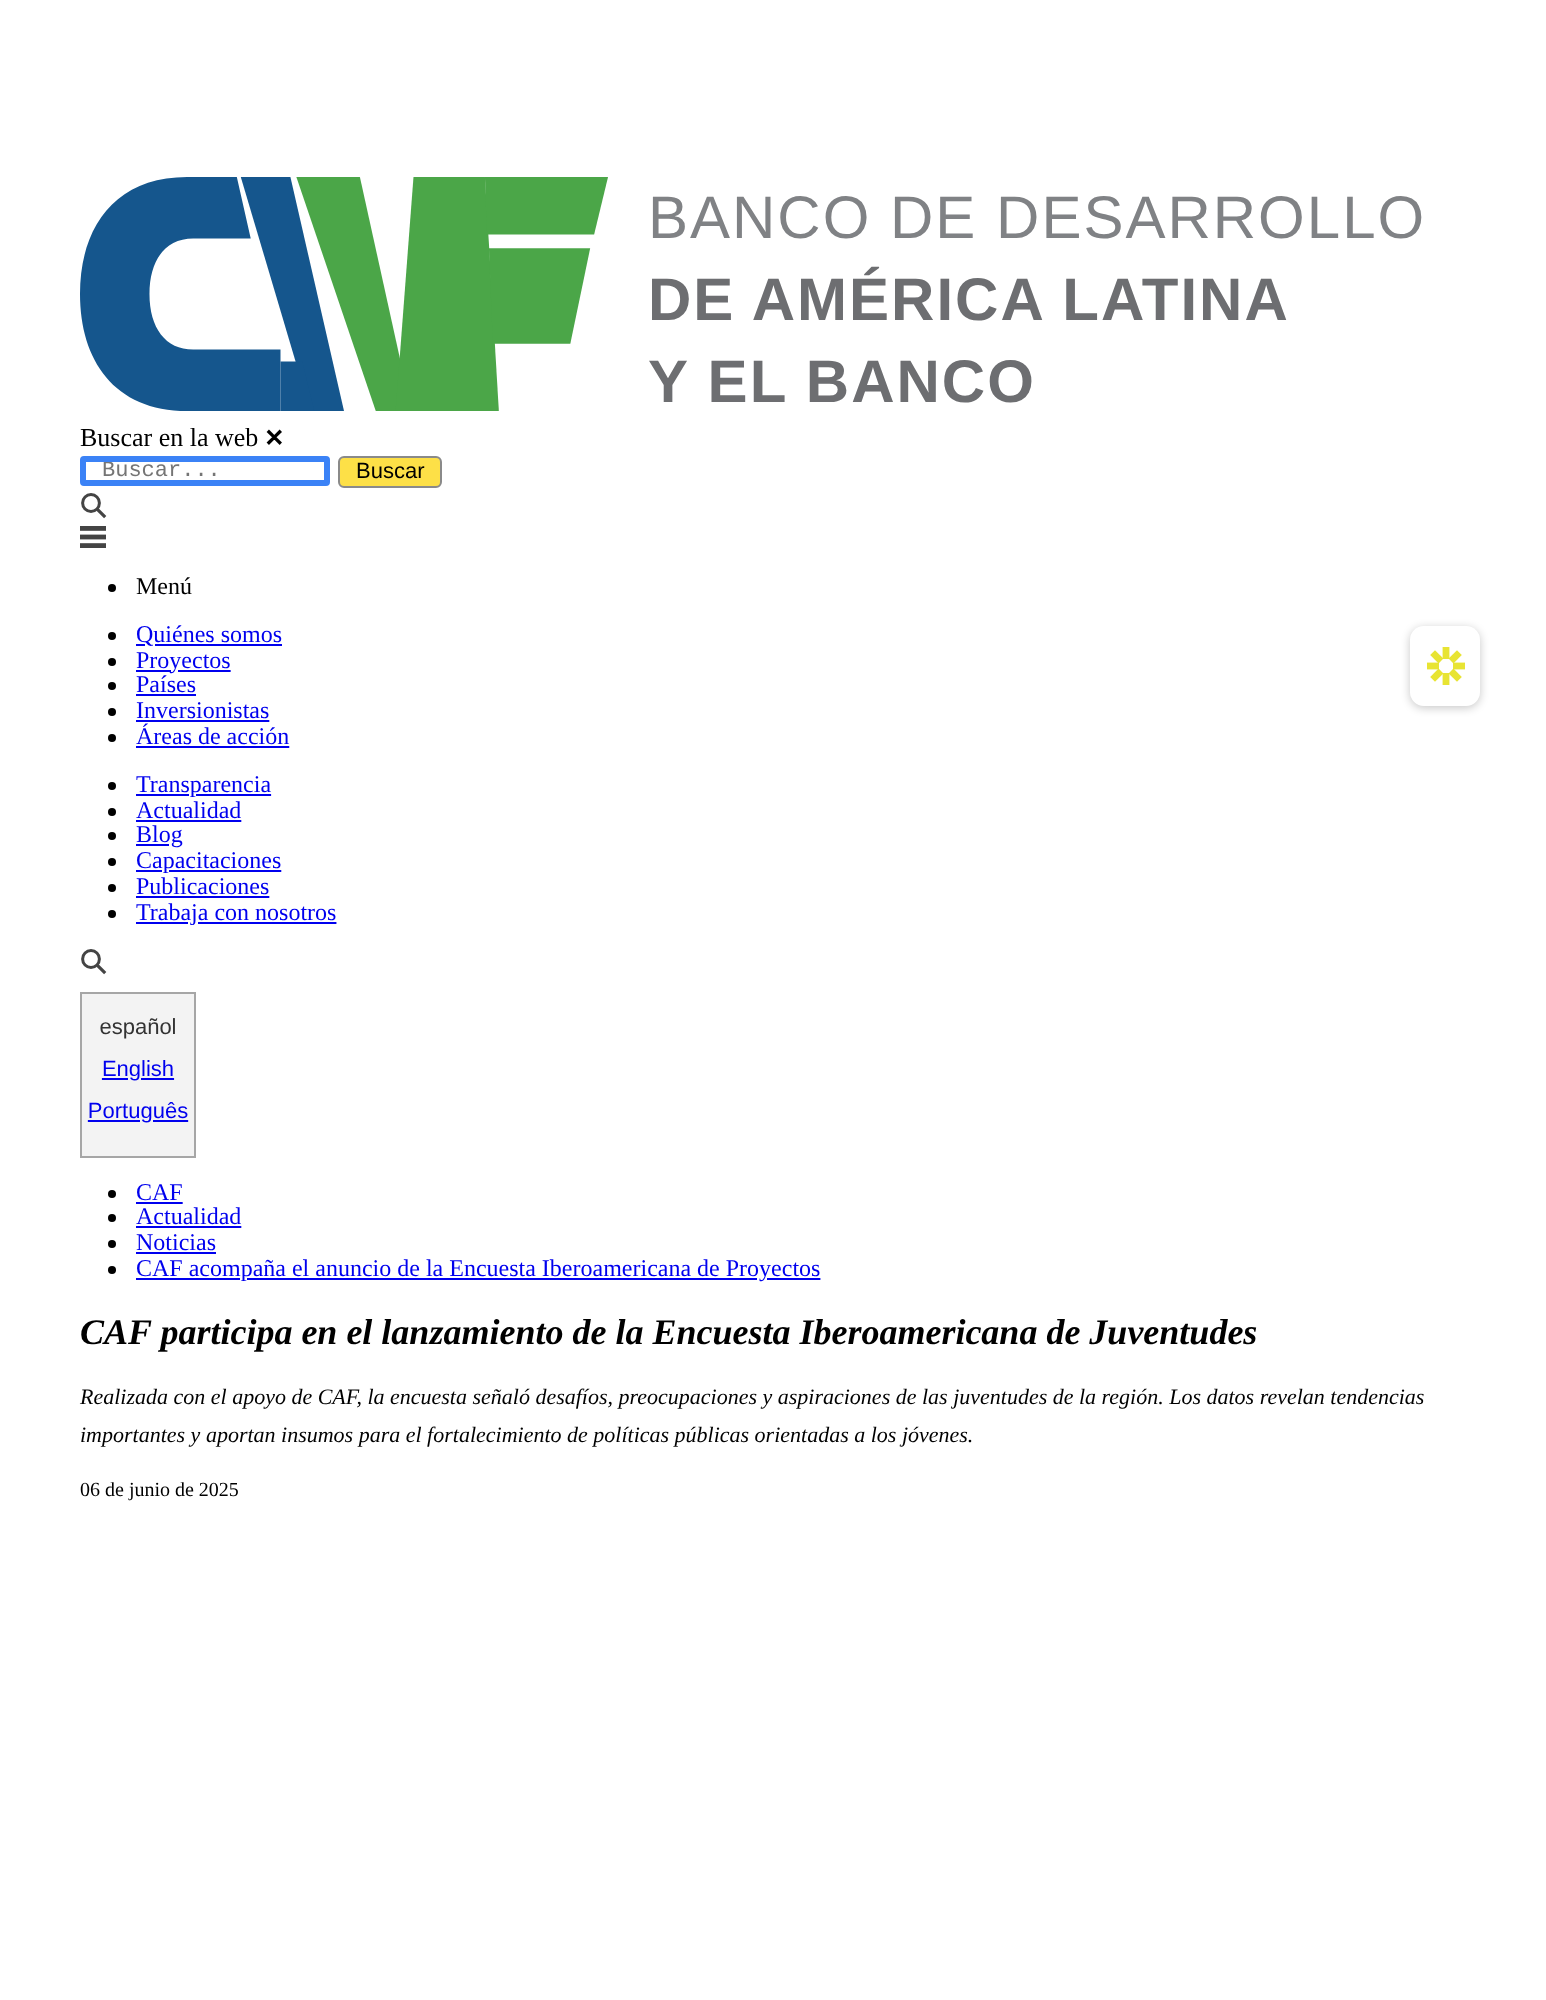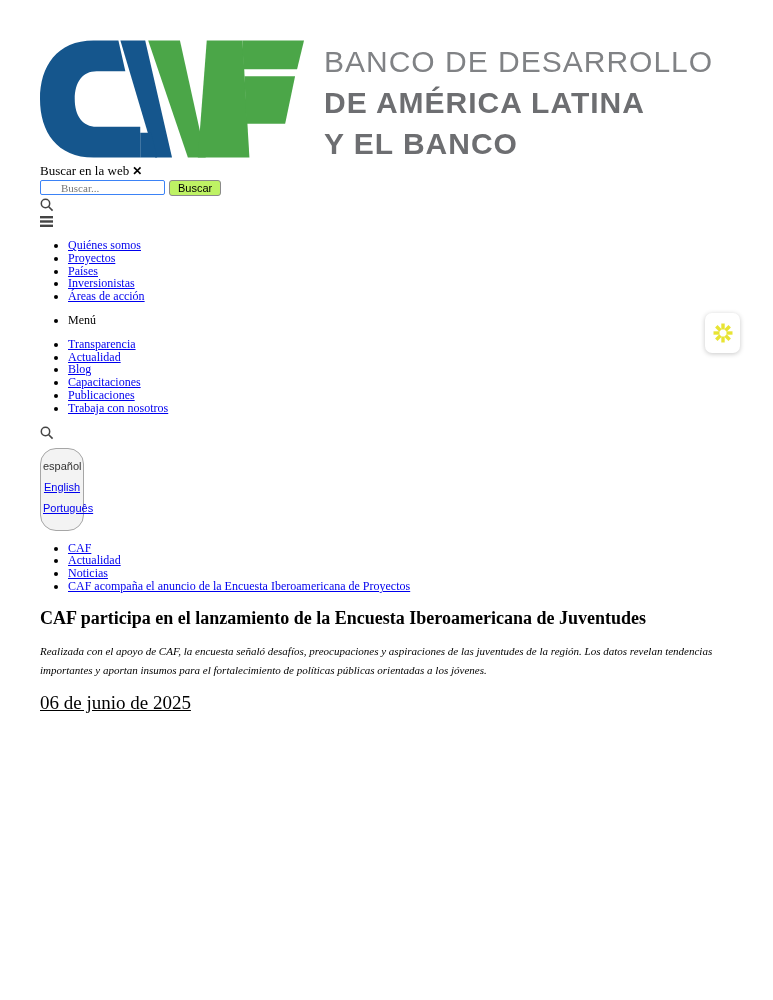--- a/index.html
+++ b/index.html
@@ -4,63 +4,63 @@
 <style>
   * { box-sizing: border-box; }
   html,body { margin:0; padding:0; background:#ffffff; }
   body {
     width:773px; height:1000px; overflow:hidden; position:relative;
     font-family:"Liberation Serif", serif; color:#000;
   }
   .page { padding:40px 38px 0 40px; }
 
   
-  .logo-row { display:flex; align-items:flex-start; }
+  .logo-row { display:flex; align-items:flex-start;margin-top:48px; }
   .logo-mark { width:266px; height:118px; flex:0 0 auto; }
   .wordmark {
     margin-left:18px; padding-top:1px;
     font-family:"Liberation Sans", sans-serif;
     font-size:30px; line-height:41px; letter-spacing:1px; white-space:nowrap;
   }
   .wordmark .wm1 { font-weight:400; color:#808285; }
   .wordmark .wm2, .wordmark .wm3 { font-weight:700; color:#6D6E71; }
 
   
   .search-label { font-size:13px; line-height:14px; margin-top:0; }
   .search-label .close-x { font-weight:700; font-size:12px; margin-left:3px; cursor:pointer; }
   .search-form { margin-top:2px; display:flex; align-items:flex-start; }
   .search-input {
-    width:125px; height:15px; font-family:Liberation Serif, serif; font-size:11px;
-    border:1px solid #3b82f6; border-radius:2px; padding:0 20px; color:#757575;
+    width:125px; height:15px; font-family:Liberation Mono, monospace; font-size:11px;
+    border:3px solid #3b82f6; border-radius:2px; padding:0 8px; color:#757575;
   }
   .search-btn {
     margin-left:4px; height:16px; font-family:"Liberation Sans", sans-serif; font-size:11px;
-    background:#bef264; border:1px solid #8A8A8A; border-radius:3px; padding:0 8px; line-height:13px;
+    background:#fde047; border:1px solid #8A8A8A; border-radius:3px; padding:0 8px; line-height:13px;
   }
   .icon-line { margin-top:2px; height:14px; }
 
   
   ul.plain-list { margin:11px 0; padding:0 0 0 28px; font-size:12px; line-height:12.8px; }
   ul.plain-list li { margin:0; padding:0; }
   a.lnk { color:#0000EE; text-decoration:underline; }
   .menu-label { color:#000; }
 
   
   .lang-box {
-    margin-top:8px; width:44px; border:1px solid #A6A6A6; border-radius:16px;
+    margin-top:8px; width:58px; border:1px solid #A6A6A6; border-radius:0;
     background:#F3F3F3; text-align:center; padding:7px 2px;
     font-family:"Liberation Sans", sans-serif; font-size:11px;
   }
   .lang-box .lang-current { color:#333; margin:4px 0 9px; }
   .lang-box .lang-opt { display:block; margin:9px 0; }
 
   
-  h1.article-title { font-size:18px; line-height:20px; margin:15px 0 0 0; font-weight:700; }
+  h1.article-title { font-size:18px; line-height:20px; margin:15px 0 0 0; font-weight:700;font-style:italic; }
   p.lede { font-style:italic; font-size:11px; line-height:19px; max-width:692px; margin:14px 0 0 0; }
-  p.article-date { font-size:19px; margin:12px 0 0 0;text-decoration:underline; }
+  p.article-date { font-size:10px; margin:12px 0 0 0; }
 
   
   .a11y-btn {
     position:fixed; top:313px; right:33px; width:35px; height:40px;
     background:#fff; border:0; border-radius:7px;
     box-shadow:0 1px 5px rgba(0,0,0,.22); cursor:pointer;
     display:flex; align-items:center; justify-content:center; padding:0;
   }
 </style>
 </head>
@@ -106,29 +106,29 @@
   </div>
   <div class="icon-line">
     <svg width="14" height="13" viewBox="0 0 14 13">
       <rect x="0" y="1" width="13" height="2.4" fill="#444"></rect>
       <rect x="0" y="5.3" width="13" height="2.4" fill="#444"></rect>
       <rect x="0" y="9.6" width="13" height="2.4" fill="#444"></rect>
     </svg>
   </div>
 
   <ul class="plain-list">
+    <li><span class="menu-label">Menú</span></li>
+  </ul>
+
+  <ul class="plain-list">
     <li><a href="#" class="lnk">Quiénes somos</a></li>
     <li><a href="#" class="lnk">Proyectos</a></li>
     <li><a href="#" class="lnk">Países</a></li>
     <li><a href="#" class="lnk">Inversionistas</a></li>
     <li><a href="#" class="lnk">Áreas de acción</a></li>
-  </ul>
-
-  <ul class="plain-list">
-    <li><span class="menu-label">Menú</span></li>
   </ul>
 
   <ul class="plain-list">
     <li><a href="#" class="lnk">Transparencia</a></li>
     <li><a href="#" class="lnk">Actualidad</a></li>
     <li><a href="#" class="lnk">Blog</a></li>
     <li><a href="#" class="lnk">Capacitaciones</a></li>
     <li><a href="#" class="lnk">Publicaciones</a></li>
     <li><a href="#" class="lnk">Trabaja con nosotros</a></li>
   </ul>

